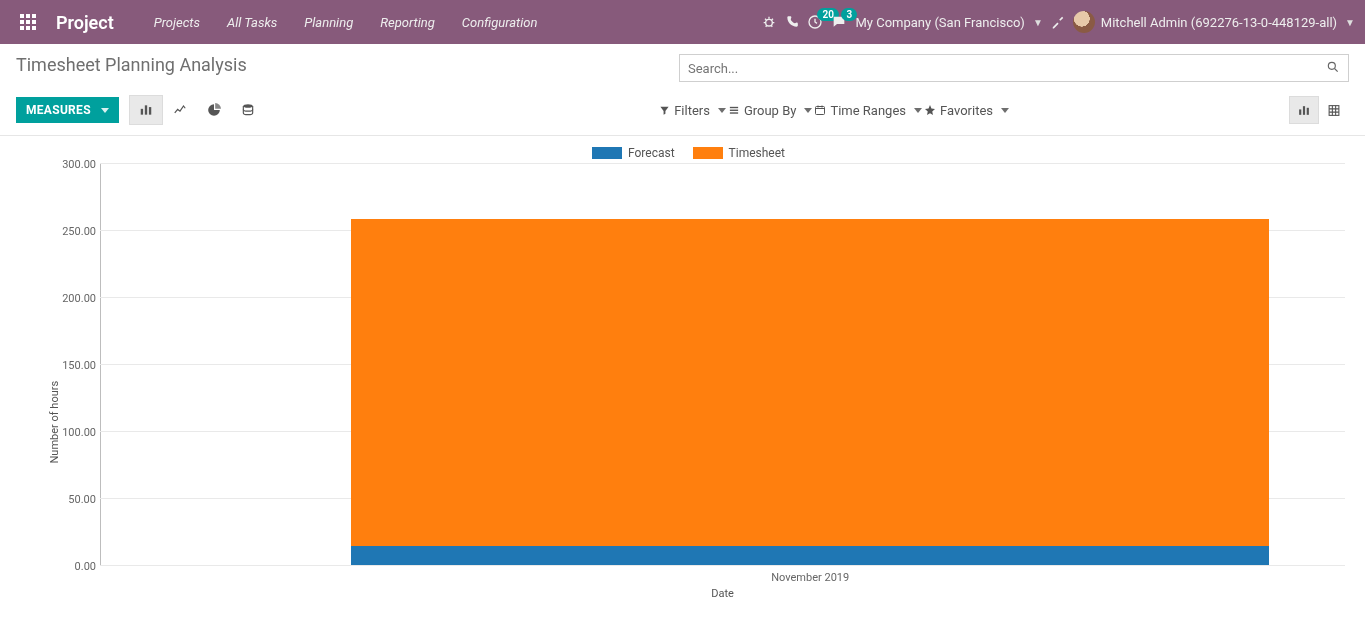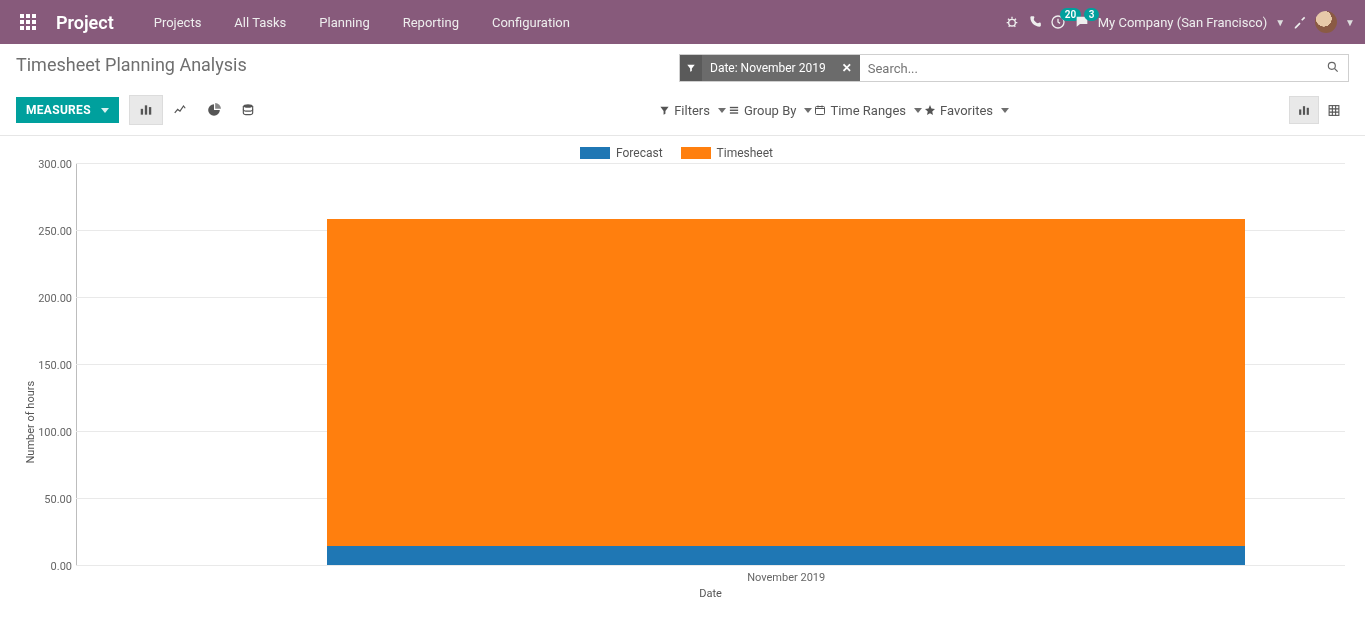--- a/index.html
+++ b/index.html
@@ -3,21 +3,21 @@
 <meta charset="utf-8">
 <style>
   * { box-sizing: border-box; margin: 0; padding: 0; font-family: -apple-system, BlinkMacSystemFont, "Segoe UI", Roboto, Helvetica, Arial, sans-serif; }
   body { width: 1365px; height: 621px; background: #fff; font-size: 13px; color: #4c4c4c; overflow: hidden; }
 
   
   .topnav { height: 44px; background: #875a7b; display: flex; align-items: center; color: #fff; padding: 0 10px; }
   .apps-icon { padding: 6px 10px; cursor: pointer; }
   .apps-icon svg { display:block; }
   .brand { font-size: 18px; font-weight: 600; margin: 0 30px 0 10px; color:#fff; }
-  .nav-items { display: flex; gap: 13px; }
+  .nav-items { display: flex; gap: 7px; font-style: italic; }
   .nav-item { padding: 12px 10px; color: #eee; cursor: pointer; font-size: 13px; }
   .nav-spacer { flex: 1; }
   .nav-right { display: flex; align-items: center; gap: 8px; }
   .nav-right .icon-btn { color:#eee; cursor:pointer; position:relative; display:flex; align-items:center; }
   .badge { position:absolute; top:-6px; left:10px; background:#00a09d; color:#fff; border-radius:8px; font-size:10px; padding:1px 5px; font-weight:600; }
   .company-switch, .user-switch { display:flex; align-items:center; gap:6px; color:#eee; cursor:pointer; font-size:13px; }
   .avatar { width:22px; height:22px; border-radius:50%; background: radial-gradient(circle at 40% 35%, #e7c9a9 0 40%, #8a5a44 41% 100%); display:inline-block; }
   .caret { font-size:10px; margin-left:2px; color:#ddd; }
 
   
@@ -39,21 +39,21 @@
   .chart-type-btn { width:34px; height:30px; background:#fff; border:1px solid #fff; display:flex; align-items:center; justify-content:center; cursor:pointer; color:#555; }
   .chart-type-btn.active { background:#e9e9e9; border-color:#dcdcdc; }
   .toolbar-row .spacer { flex:1; }
   .filter-group { display:flex; align-items:center; gap:2px; color:#555; }
   .filter-item { display:flex; align-items:center; gap:4px; cursor:pointer; font-size:13px; }
   .view-switcher { display:flex; margin-left:40px; }
   .view-btn { width:30px; height:28px; border:1px solid #fff; background:#fff; display:flex; align-items:center; justify-content:center; cursor:pointer; color:#555;}
   .view-btn.active { background:#e9e9e9; border-color:#dcdcdc; }
 
   
-  .chart-wrap { position:relative; padding: 6px 16px 0 4px; }
+  .chart-wrap { position:relative; padding: 6px 16px 0 28px; }
   .legend { display:flex; justify-content:center; gap:18px; font-size:12px; color:#555; padding:4px 0 2px 0; }
   .legend-item { display:flex; align-items:center; gap:6px; cursor:pointer; }
   .legend-swatch { width:30px; height:12px; display:inline-block; }
   .swatch-forecast { background:#1f77b4; }
   .swatch-timesheet { background:#ff7f0e; }
 
   .plot { position:relative; height:440px; margin-left:16px; }
   .y-axis-label { position:absolute; left:-10px; top:50%; transform: translateY(-50%) rotate(-90deg); transform-origin: left top; font-size:11px; color:#555; white-space:nowrap; }
   .plot-inner { position:absolute; left:56px; right:4px; top:2px; bottom:36px; }
   .gridline { position:absolute; left:0; right:0; border-top:1px solid #e9e9e9; }
@@ -128,38 +128,30 @@
         <span class="caret">▼</span>
     </div>
     <div class="icon-btn">
       <svg width="14" height="14" viewBox="0 0 24 24" fill="#eee">
           <path d="M22 7l-3-3-5 5-2-2 5-5-3-3-6 6 5 5-10 10 3 3 10-10 5 5 6-6-5-5z" opacity=".0"></path>
           <path d="M21 5l-2-2-5 5 2 2 5-5zM3 21l8-8 2 2-8 8H3v-2z"></path>
         </svg>
     </div>
     <div class="user-switch">
       <span class="avatar"></span>
+      <span>Mitchell Admin (692276-13-0-448129-all)</span>
         <span class="caret">▼</span>
     </div>
   </div>
 </div>
 
 <div class="control-row">
   <div class="breadcrumb-title">Timesheet Planning Analysis</div>
   <div class="spacer"></div>
   <div class="searchbox">
-    <div class="search-facet">
-      <span class="facet-icon">
-        <svg width="10" height="10" viewBox="0 0 24 24" fill="#fff">
-            <path d="M3 4h18l-7 9v6l-4 2v-8L3 4z"></path>
-          </svg>
-      </span>
-      <span class="facet-label">Date: November 2019</span>
-      <span class="facet-close">✕</span>
-    </div>
     <input class="search-input" placeholder="Search..." style="">
     <span class="search-glass">
       <svg width="14" height="14" viewBox="0 0 24 24" fill="none" stroke="#666" stroke-width="2">
           <circle cx="10" cy="10" r="6"></circle>
           <path d="M20 20l-5-5"></path>
         </svg>
     </span>
   </div>
 </div>
 

